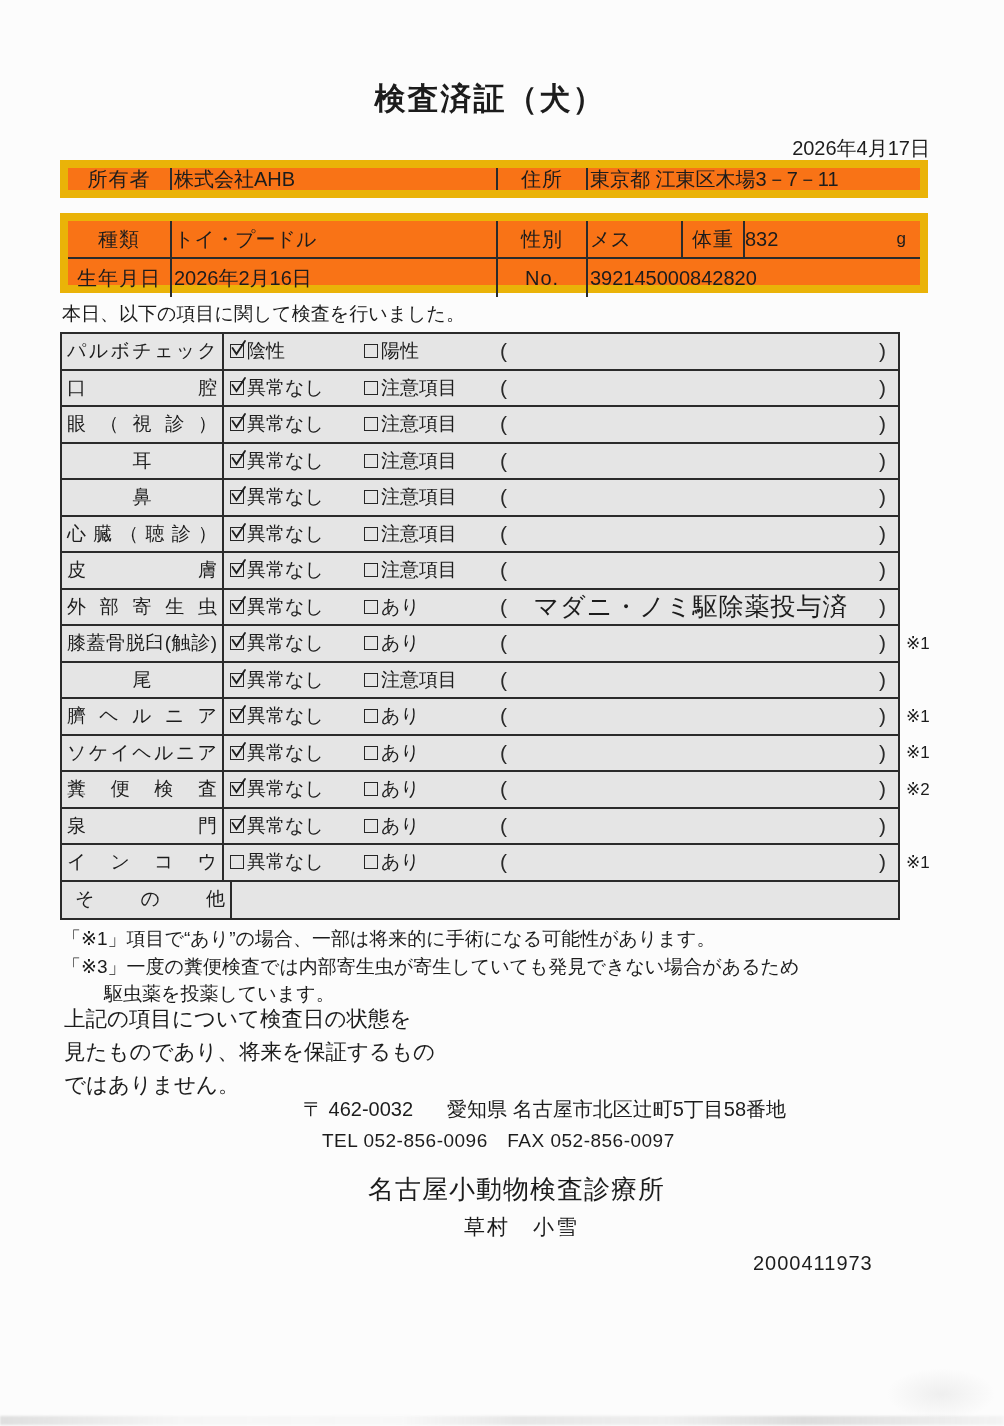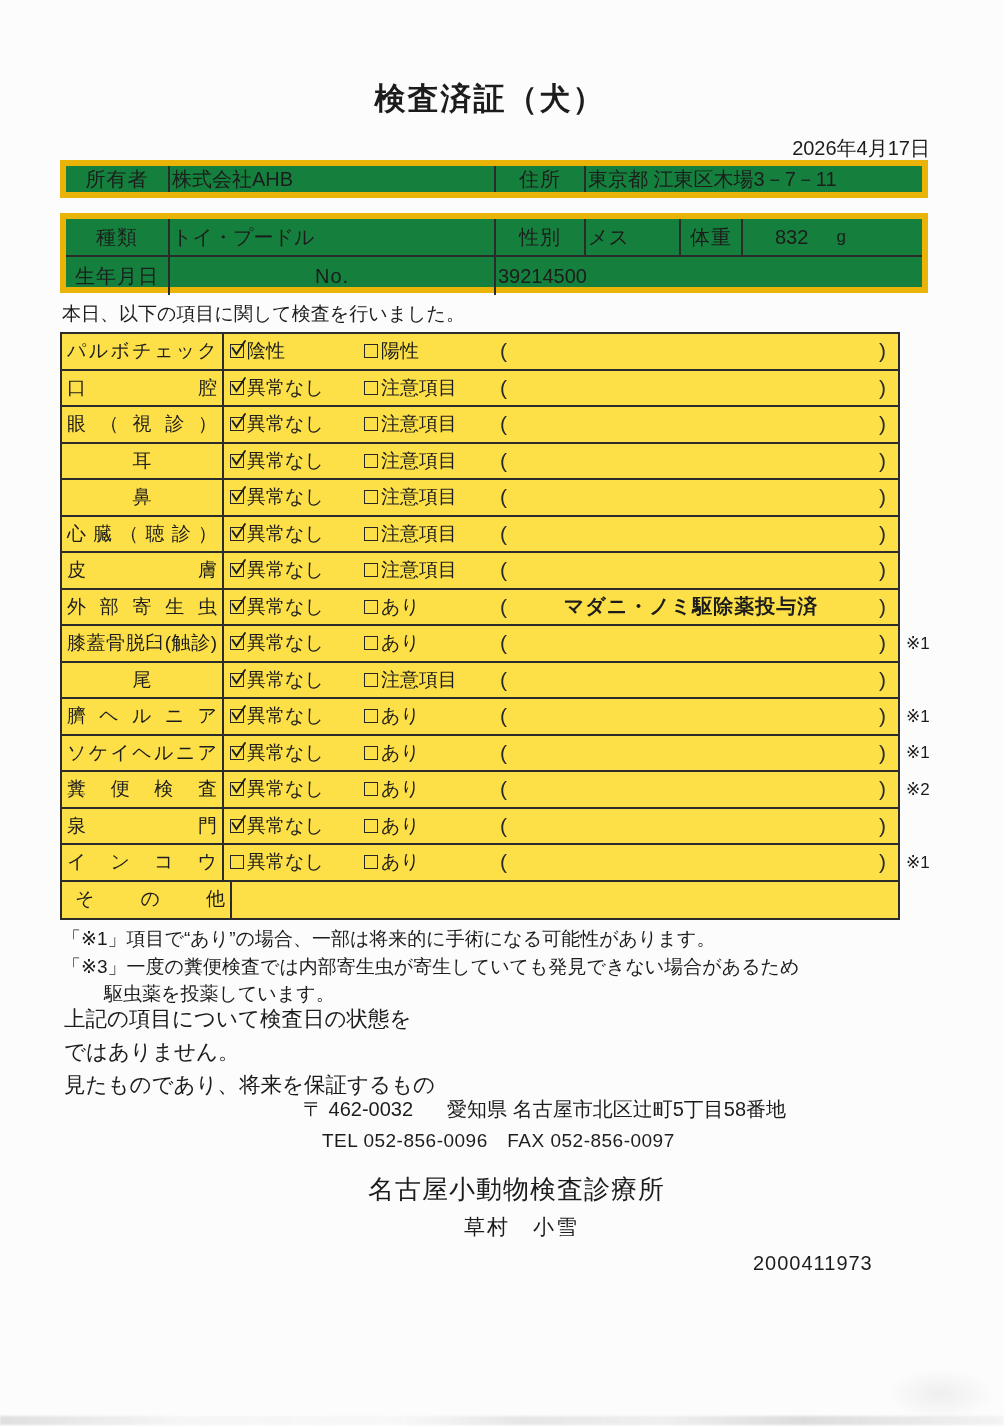--- a/index.html
+++ b/index.html
@@ -21,51 +21,51 @@
     letter-spacing:2px;
   }
 
   
   .insp-label{left:564px;top:135px;font-size:20px;letter-spacing:2px;margin-top:40px;}
   .insp-value{left:780px;top:135px;width:150px;text-align:right;font-size:20px;}
 
   
   .htable{
     left:60px;width:868px;
-    border:6px solid #eab308;
+    border:8px solid #eab308;
     box-sizing:border-box;
-    background:#15803d;
+    background:#f97316;
   }
   .t1{top:160px;height:38px;display:grid;grid-template-columns:104px 326px 90px 1fr;}
   .t2{top:213px;height:80px;}
   .t2row{display:grid;height:38px;box-sizing:border-box;}
   .t2rowA{grid-template-columns:104px 326px 90px 95px 62px 1fr;border-bottom:2px solid #2b2b2b;}
   .t2rowB{grid-template-columns:104px 326px 90px 1fr;}
   .cell{
     display:flex;align-items:center;
     font-size:20px;
     box-sizing:border-box;
     border-right:2px solid #2b2b2b;
     overflow:hidden;white-space:nowrap;
   }
   .cell.lastcol{border-right:none;}
   .cell.lbl{justify-content:center;letter-spacing:1px;}
   .cell.val{padding-left:2px;}
-  .cell.weight{justify-content:flex-start;padding-right:14px;gap:28px;padding-left:32px;}
+  .cell.weight{justify-content:space-between;padding-right:14px;gap:28px;}
   .unit{font-size:17px;}
 
   
   .intro{left:62px;top:301px;font-size:19px;}
 
   
   .exam{
     left:60px;top:332px;width:840px;
     border:2px solid #2b2b2b;
     box-sizing:border-box;
-    background:#fde047;
+    background:#e5e5e5;
   }
   .trow{
     display:flex;height:36.5px;box-sizing:border-box;
     border-bottom:2px solid #2b2b2b;
     position:relative;
   }
   .trow:last-child{border-bottom:none;padding-left:8px;}
   .tlabel{
     width:162px;box-sizing:border-box;
     border-right:2px solid #2b2b2b;
@@ -97,21 +97,21 @@
   .paren{
     position:absolute;top:0;bottom:0;
     display:flex;align-items:center;
     font-size:21px;color:#2a2a2a;
   }
   .paren.open{left:276px;}
   .paren.close{right:12px;}
   .ptext{
     position:absolute;left:296px;right:36px;top:0;bottom:0;
     display:flex;align-items:center;justify-content:center;
-    font-size:20px;font-weight:bold;letter-spacing:1px;
+    font-size:25px;font-weight:normal;letter-spacing:1px;
     white-space:nowrap;
   }
   .rownote{
     position:absolute;left:calc(100% + 8px);top:0;bottom:0;
     display:flex;align-items:center;
     font-size:17px;white-space:nowrap;
   }
 
   
   .fn{left:62px;font-size:19px;white-space:nowrap;}
@@ -171,20 +171,21 @@
       <div class="cell lbl">性別</div>
       <div class="cell val">メス</div>
       <div class="cell lbl">体重</div>
       <div class="cell weight lastcol">
         <span>832</span>
         <span class="unit">g</span>
       </div>
     </div>
     <div class="t2row t2rowB">
       <div class="cell lbl">生年月日</div>
+      <div class="cell val">2026年2月16日</div>
       <div class="cell lbl">No.</div>
       <div class="cell val lastcol">392145000842820</div>
     </div>
   </div>
 
   <div class="abs intro">本日、以下の項目に関して検査を行いました。</div>
 
   <div class="abs exam">
       <div class="trow">
         <div class="tlabel">パルボチェック</div>
@@ -492,22 +493,22 @@
         <div class="tcontent"></div>
       </div>
     </div>
 
   <div class="abs fn fn1">「※1」項目で“あり”の場合、一部は将来的に手術になる可能性があります。</div>
   <div class="abs fn fn2">「※3」一度の糞便検査では内部寄生虫が寄生していても発見できない場合があるため</div>
   <div class="abs fn fn3">駆虫薬を投薬しています。</div>
 
   <div class="abs disc">
     <div>上記の項目について検査日の状態を</div>
+    <div>見たものであり、将来を保証するもの</div>
     <div>ではありません。</div>
-    <div>見たものであり、将来を保証するもの</div>
   </div>
 
 
   <div class="abs postal-line">
     <span>〒 462-0032</span>
     <span>愛知県 名古屋市北区辻町5丁目58番地</span>
   </div>
   <div class="abs tel-line">TEL 052-856-0096　FAX 052-856-0097</div>
   <div class="abs clinic-name">名古屋小動物検査診療所</div>
   <div class="abs vet-name">草村　小雪</div>

